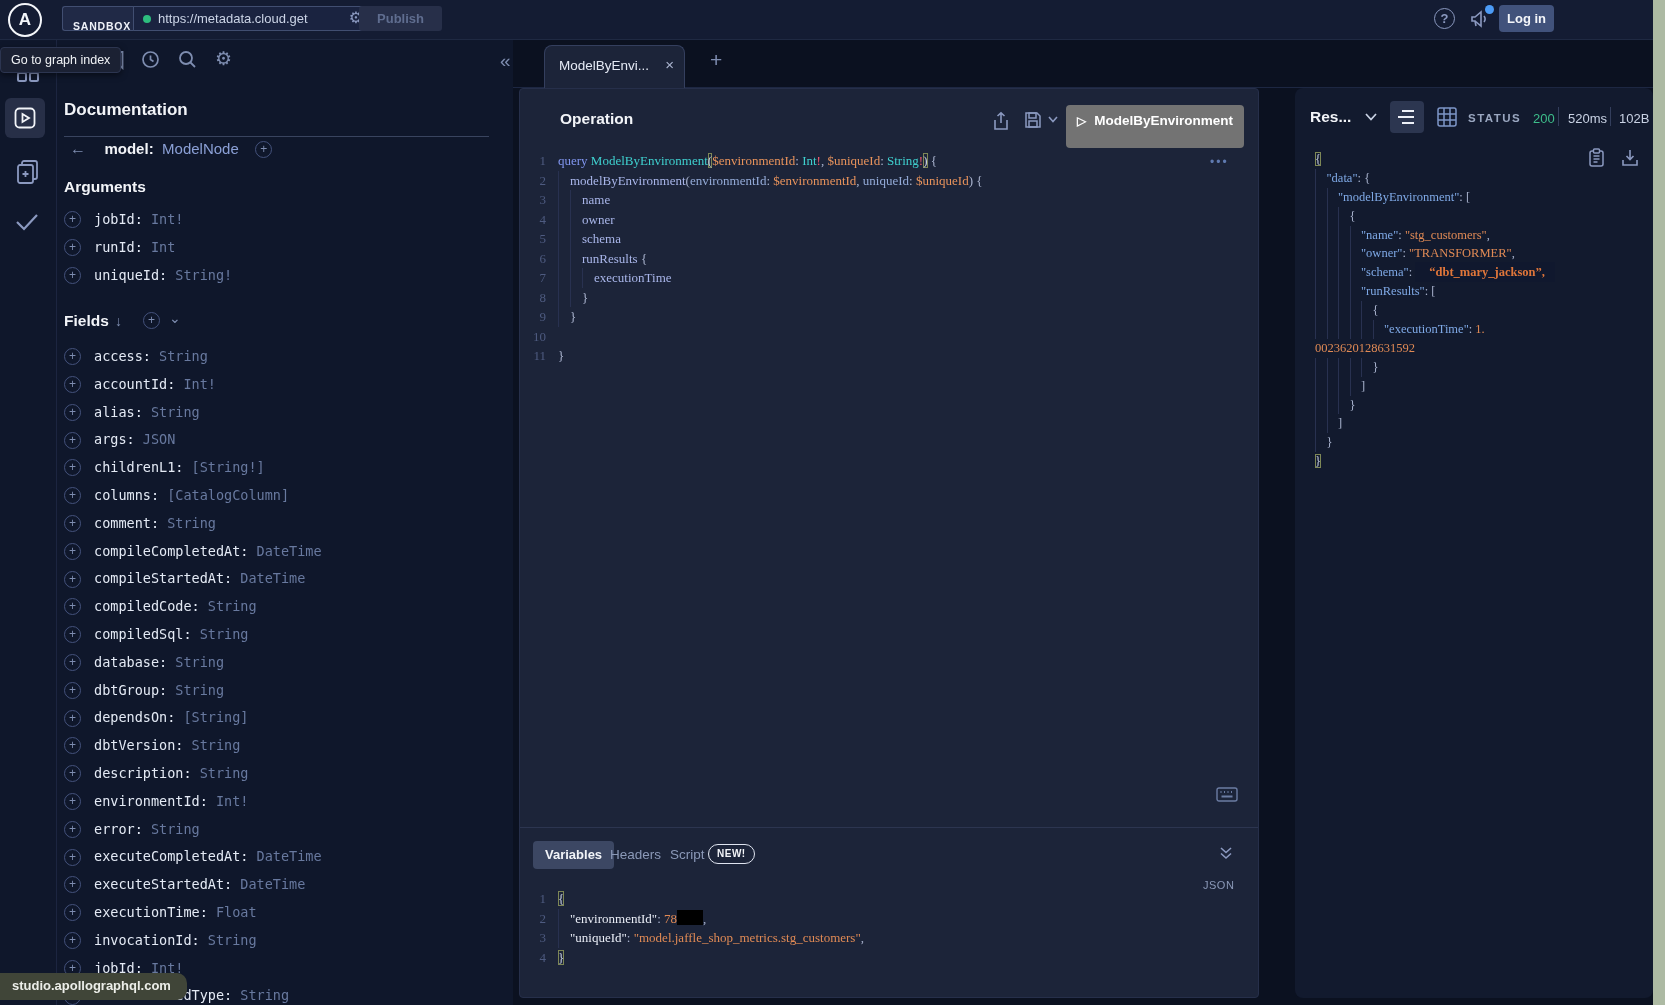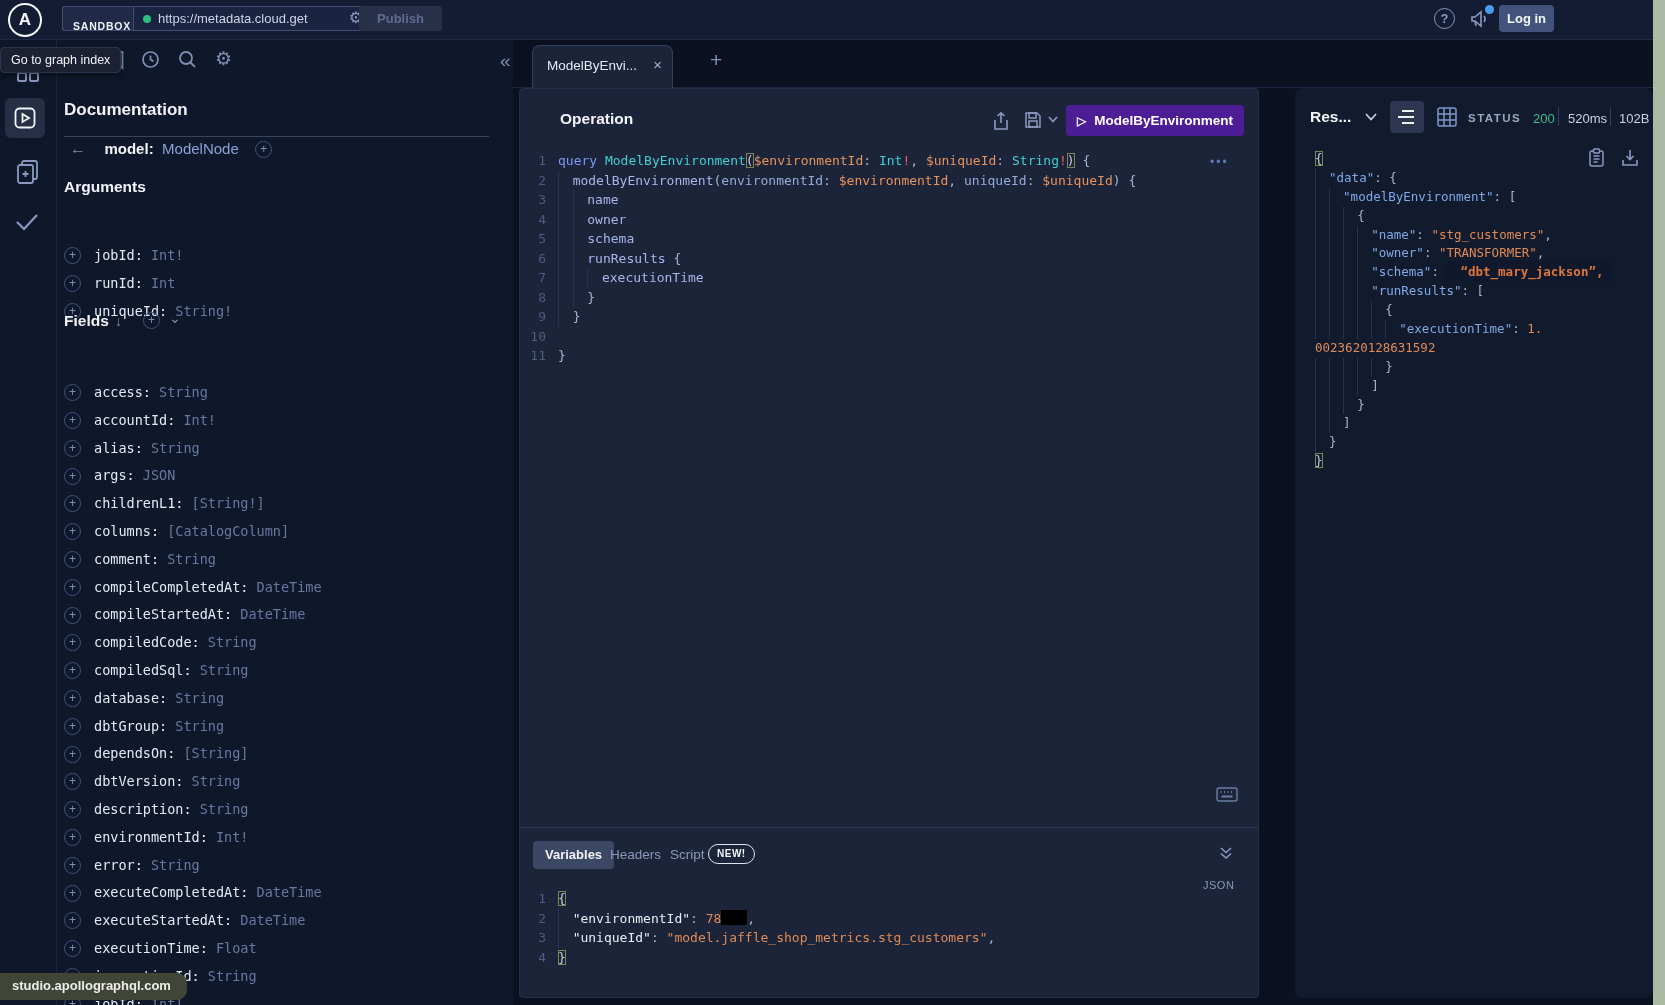--- a/index.html
+++ b/index.html
@@ -31,52 +31,52 @@
   .sidebar { position:absolute; left:57px; top:40px; width:456px; height:965px; background:#0f172b; overflow:hidden; }
   .sb-tool { position:absolute; top:10px; color:#7e8db0; }
   .doc-title { position:absolute; left:7px; top:60px; font-size:17px; font-weight:bold; color:#f2f4f8; }
   .doc-divider { position:absolute; left:7px; top:96px; width:425px; height:1px; background:#39445f; }
   .crumb-row { position:absolute; left:13px; top:100px; height:20px; }
   .crumb-back { color:#7e8db0; font-size:16px; }
   .crumb-label { font-size:15px; font-weight:bold; color:#f2f4f8; margin-left:14px; }
   .crumb-type { font-size:15px; color:#8ba0d6; margin-left:4px; }
   .sec-h { position:absolute; left:7px; font-size:15.5px; font-weight:bold; color:#f2f4f8; }
   .plus-circ { display:inline-block; width:17px; height:17px; border:1px solid #44527c; border-radius:50%; color:#7e8db0; font-size:12px; text-align:center; line-height:15px; vertical-align:middle; }
-  .fld-list { position:absolute; left:7px; width:440px;margin-top:36px; }
+  .fld-list { position:absolute; left:7px; width:440px; }
   .fld-row { height:27.8px; line-height:27.8px; white-space:nowrap; }
   .fld-row .plus-circ { margin-right:13px; }
   .fname { font-family:"DejaVu Sans Mono", monospace; font-size:13.5px; color:#e4eaf5; }
   .fname::after { content:": "; }
   .ftype { font-family:"DejaVu Sans Mono", monospace; font-size:13.5px; color:#68799f; }
   .fields-hdr-icons { color:#7e8db0; font-size:14px; }
 
   .status-bubble { position:absolute; left:0; top:973px; height:27px; padding:0 16px 0 12px; background:#404538; border-radius:0 10px 10px 0; font-size:13px; font-weight:bold; color:#eceee9; line-height:26px; z-index:30; }
 
   
   .main-bg { position:absolute; left:513px; top:40px; width:1140px; height:965px; background:#0b1120; }
   .tabbar-line { position:absolute; left:513px; top:87px; width:1140px; height:1px; background:#1d2742; }
   .collapse-l { position:absolute; left:500px; top:50px; font-size:19px; color:#7e8db0; }
-  .tab { position:absolute; left:532px; top:45px; width:141px; height:43px; background:#1c2439; border:1px solid #343f5e; border-bottom:none; border-radius:8px 8px 0 0; z-index:2; }
+  .tab { position:absolute; left:544px; top:45px; width:141px; height:43px; background:#1c2439; border:1px solid #343f5e; border-bottom:none; border-radius:8px 8px 0 0; z-index:2; }
   .tab-label { position:absolute; left:14px; top:12px; font-size:13.5px; color:#e4e9f4; }
   .tab-close { position:absolute; right:10px; top:10px; font-size:15px; color:#aab4cf; }
   .tab-plus { position:absolute; left:710px; top:48px; font-size:21px; color:#7e8db0; }
 
   
   .opcard { position:absolute; left:519px; top:88px; width:740px; height:910px; background:#1c2439; border-radius:4px; border:1px solid #262f4a; }
   .op-title { position:absolute; left:40px; top:21px; font-size:15.5px; font-weight:bold; color:#f2f4f8; }
   .op-ic { position:absolute; top:22px; color:#8b99c0; }
-  .run-btn { position:absolute; left:546px; top:16px; width:178px; height:31px; background:#4c1d95; border-radius:4px; color:#fff; font-size:13.5px; font-weight:bold; text-align:center; line-height:31px; }
+  .run-btn { position:absolute; left:546px; top:16px; width:178px; height:43px; background:#737373; border-radius:4px; color:#fff; font-size:13.5px; font-weight:bold; text-align:center; line-height:31px; }
   .run-btn .play { margin-right:8px; font-size:12px; }
   .dots-menu { position:absolute; left:690px; top:66px; color:#5f7ab0; font-size:12px; letter-spacing:2px; }
   .kbd-icn { position:absolute; left:696px; top:698px; }
   .op-divider { position:absolute; left:0; top:738px; width:100%; height:1px; background:#2c3550; }
 
   
   .code { font-family:"DejaVu Sans Mono", monospace; font-size:13px; }
-  .cl { white-space:pre; height:19.5px; line-height:19.5px; }
+  .cl { white-space:pre; height:19.5px; line-height:19.5px;font-family:Liberation Serif, serif; }
   .ln { display:inline-block; width:26px; margin-right:12px; text-align:right; color:#4e5b80; }
   .g { display:inline-block; width:calc(2ch - 1px); height:19.5px; border-left:1px solid #283150; vertical-align:top; }
   .kw { color:#8196f0; } .op-name { color:#3fd0cf; } .typ { color:#3fd0cf; }
   .bang { color:#f25a6e; } .var { color:#e8935c; } .fld { color:#a9b6ea; }
   .attr { color:#94abd8; } .pun { color:#aab4cf; }
   .mb { color:#c5cde2; box-shadow:inset 0 0 0 1px #7d8756; }
   .key { color:#7fa9e6; } .vkey { color:#e9edf6; }
   .str,.num { color:#e08a55; }
   .redact { display:inline-block; width:26px; height:15px; background:#000; vertical-align:-2px; }
   .schemabox { background:#10182e; color:#e0763a; font-weight:bold; padding:3px 10px 3px 14px; }

